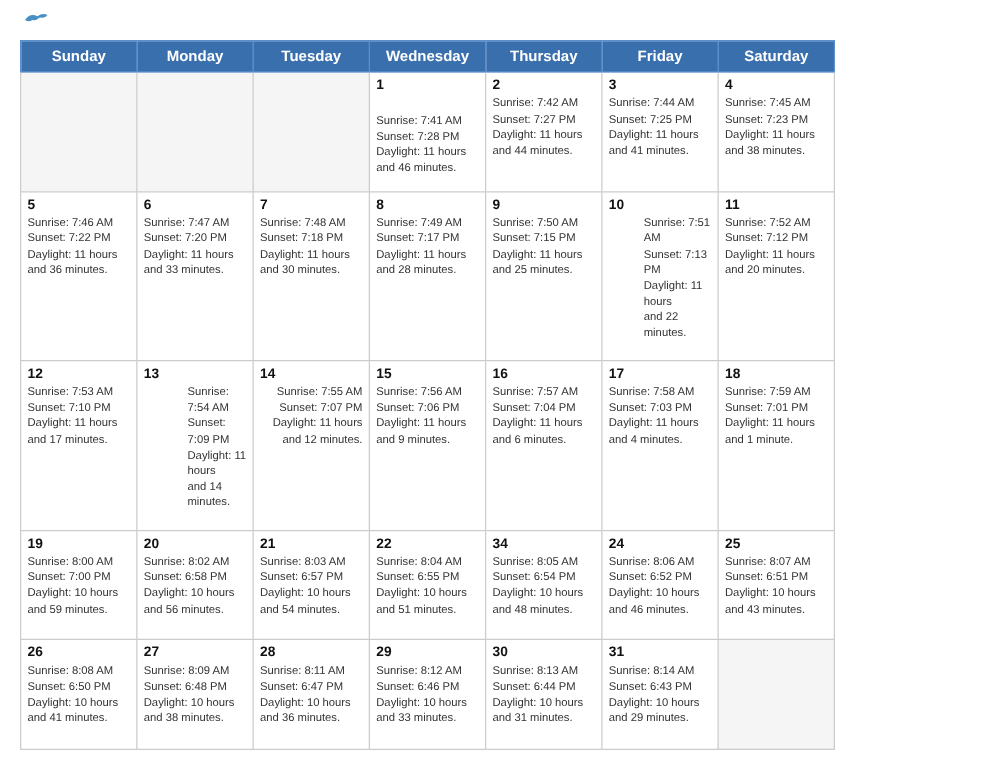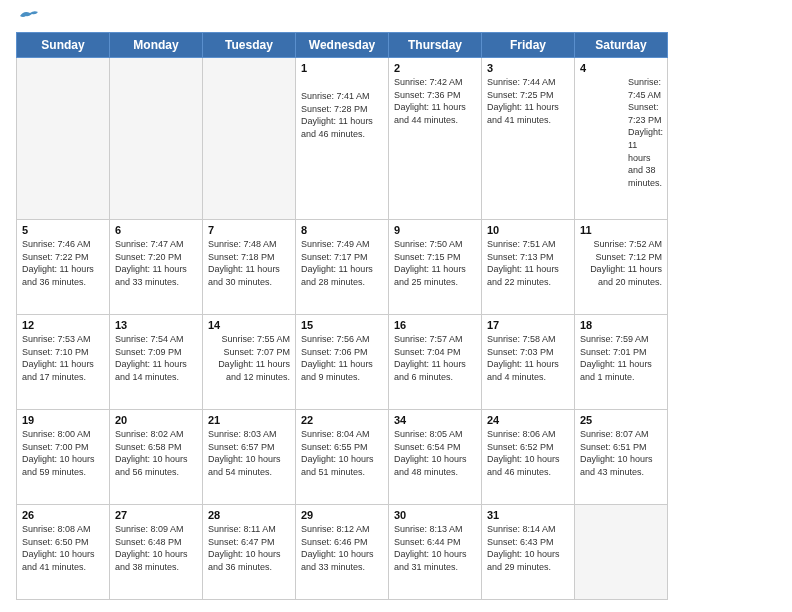--- a/index.html
+++ b/index.html
@@ -131,34 +131,34 @@
           <td>
             <div class="day-number">1</div>
             <div class="day-info" style="white-space: pre-line; margin-top: 16px;">Sunrise: 7:41 AM
 Sunset: 7:28 PM
 Daylight: 11 hours
 and 46 minutes.</div>
           </td>
           <td>
             <div class="day-number">2</div>
             <div class="day-info" style="white-space: pre-line;">Sunrise: 7:42 AM
-Sunset: 7:36 PM
+Sunset: 7:27 PM
 Daylight: 11 hours
 and 44 minutes.</div>
           </td>
           <td>
             <div class="day-number">3</div>
             <div class="day-info" style="white-space: pre-line;">Sunrise: 7:44 AM
 Sunset: 7:25 PM
 Daylight: 11 hours
 and 41 minutes.</div>
           </td>
           <td>
             <div class="day-number">4</div>
-            <div class="day-info" style="white-space: pre-line; margin-left: 48px;">Sunrise: 7:45 AM
+            <div class="day-info" style="white-space: pre-line;">Sunrise: 7:45 AM
 Sunset: 7:23 PM
 Daylight: 11 hours
 and 38 minutes.</div>
           </td>
         </tr>
         <tr>
           <td>
             <div class="day-number">5</div>
             <div class="day-info" style="white-space: pre-line;">Sunrise: 7:46 AM
 Sunset: 7:22 PM
@@ -188,44 +188,44 @@
           </td>
           <td>
             <div class="day-number">9</div>
             <div class="day-info" style="white-space: pre-line;">Sunrise: 7:50 AM
 Sunset: 7:15 PM
 Daylight: 11 hours
 and 25 minutes.</div>
           </td>
           <td>
             <div class="day-number">10</div>
-            <div class="day-info" style="white-space: pre-line;">Sunrise: 7:51 AM
+            <div class="day-info" style="white-space: pre-line; margin-left: 28px;">Sunrise: 7:51 AM
 Sunset: 7:13 PM
 Daylight: 11 hours
 and 22 minutes.</div>
           </td>
           <td>
             <div class="day-number">11</div>
-            <div class="day-info" style="white-space: pre-line; text-align: right;">Sunrise: 7:52 AM
+            <div class="day-info" style="white-space: pre-line;">Sunrise: 7:52 AM
 Sunset: 7:12 PM
 Daylight: 11 hours
 and 20 minutes.</div>
           </td>
         </tr>
         <tr>
           <td>
             <div class="day-number">12</div>
             <div class="day-info" style="white-space: pre-line;">Sunrise: 7:53 AM
 Sunset: 7:10 PM
 Daylight: 11 hours
 and 17 minutes.</div>
           </td>
           <td>
             <div class="day-number">13</div>
-            <div class="day-info" style="white-space: pre-line;">Sunrise: 7:54 AM
+            <div class="day-info" style="white-space: pre-line; margin-left: 35px;">Sunrise: 7:54 AM
 Sunset: 7:09 PM
 Daylight: 11 hours
 and 14 minutes.</div>
           </td>
           <td>
             <div class="day-number">14</div>
             <div class="day-info" style="white-space: pre-line; text-align: right;">Sunrise: 7:55 AM
 Sunset: 7:07 PM
 Daylight: 11 hours
 and 12 minutes.</div>

